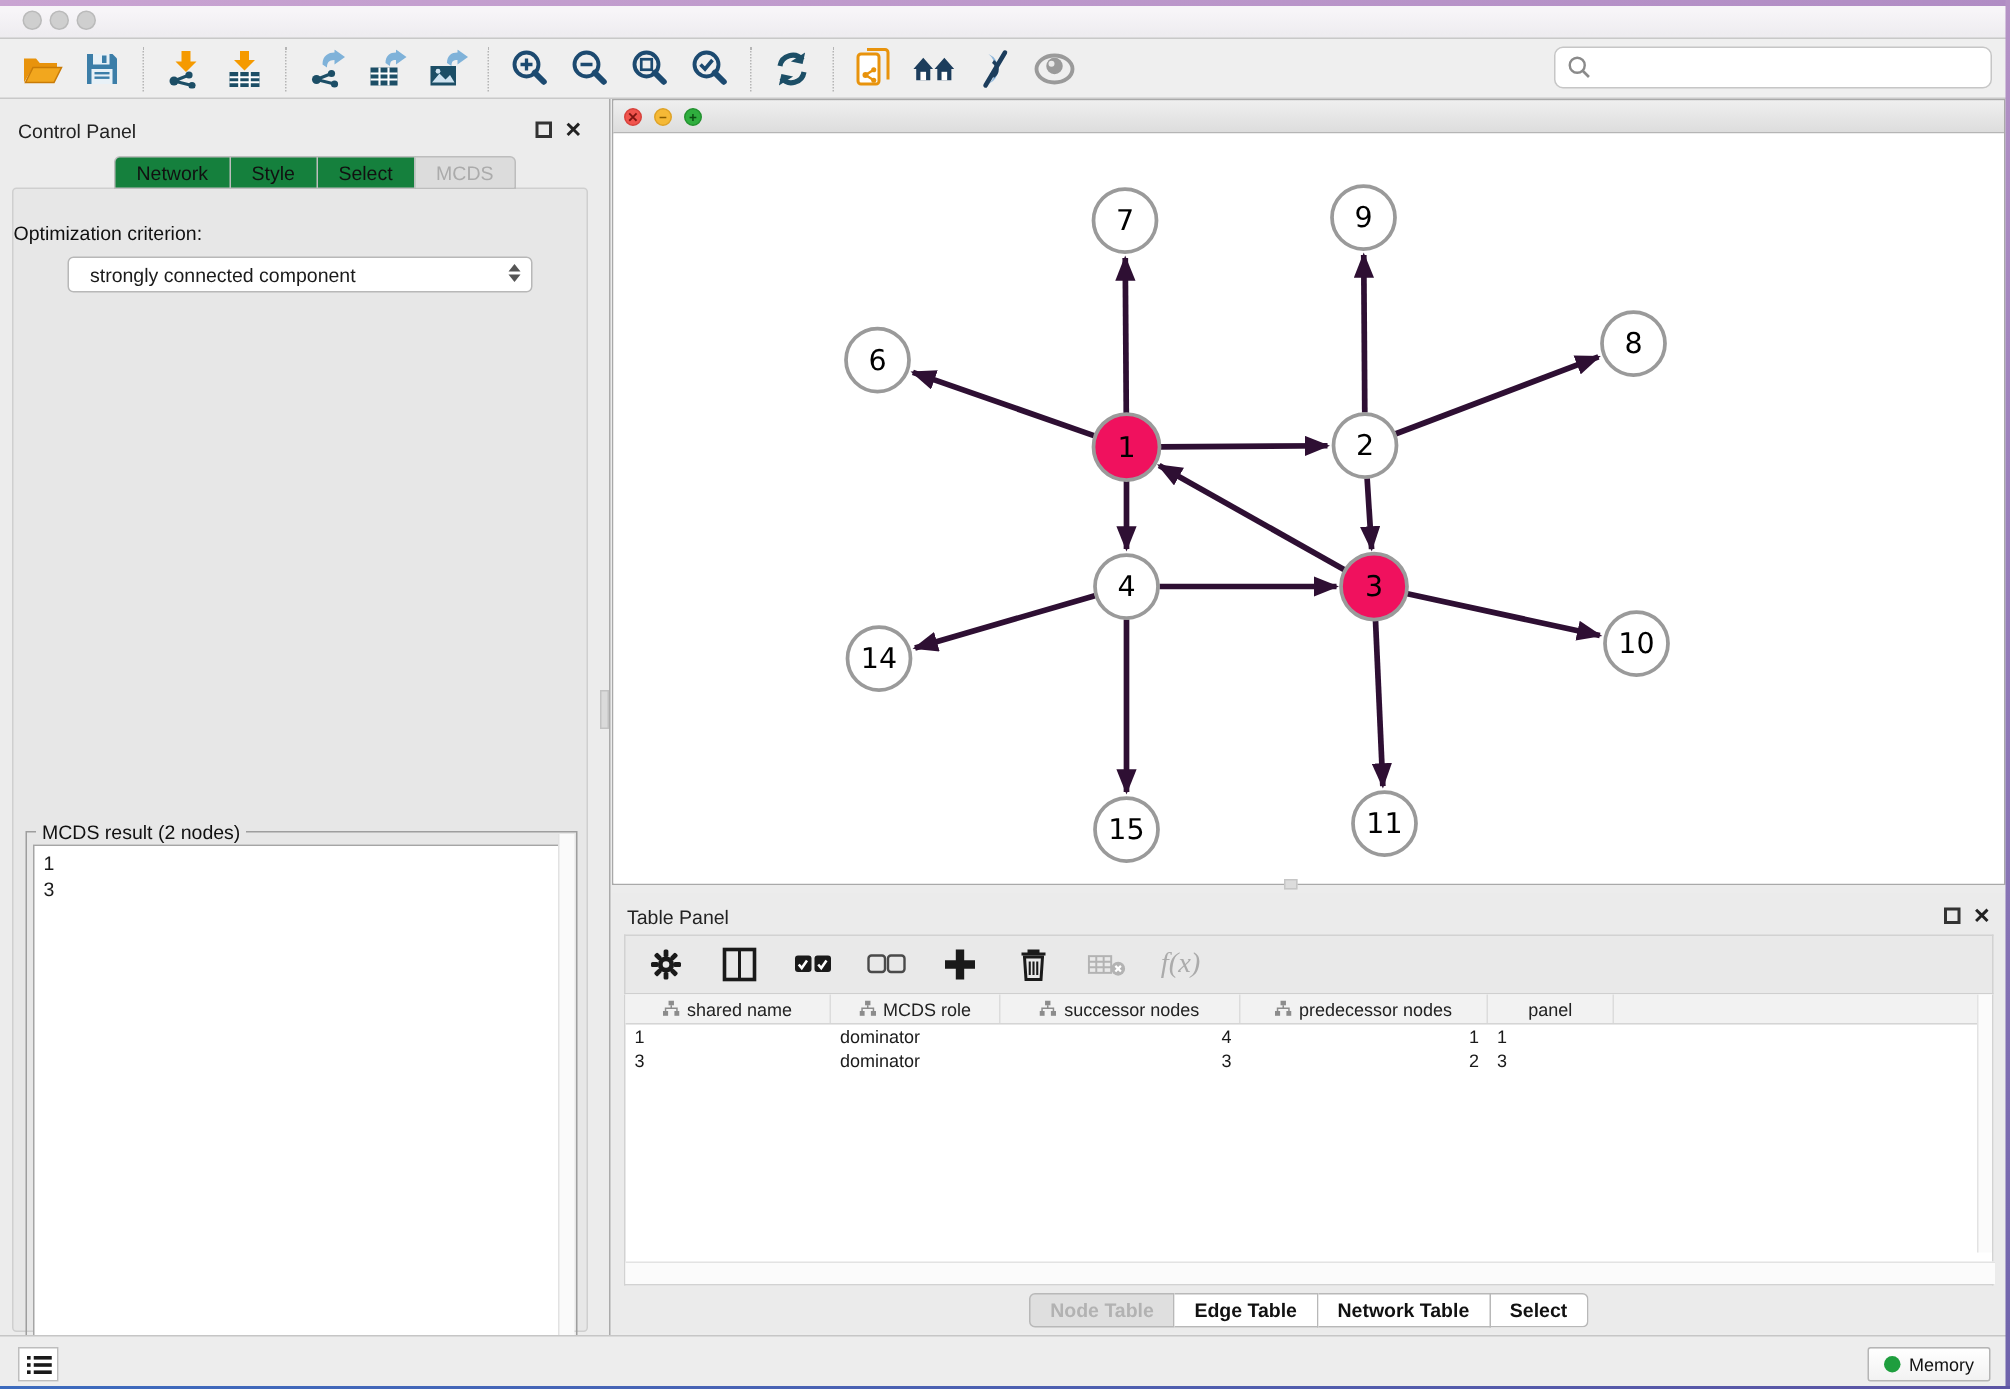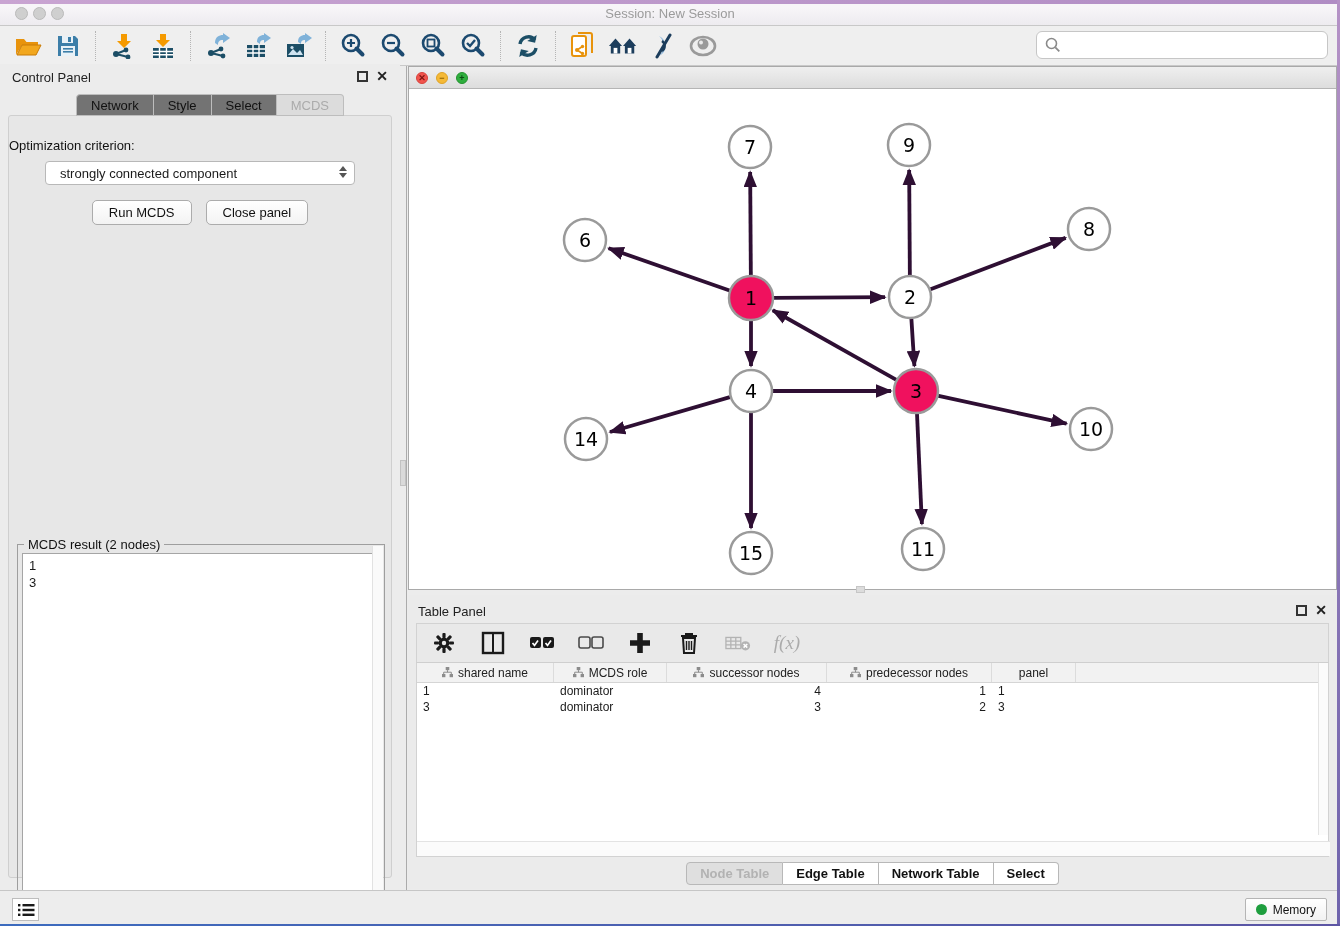--- a/index.html
+++ b/index.html
@@ -29,29 +29,29 @@
     background:#EFEFEF; border-bottom:1px solid #C9C9C9;
     display:flex; align-items:center; padding-left:8px; }
   .tb-icon { width:30px; height:30px; display:flex; align-items:center; justify-content:center; margin:0 5px; }
   .tb-div { width:1px; height:30px; margin:0 7px; border-left:1px dotted #B5B5B5; }
   .searchbox { position:absolute; right:12px; top:5px; width:292px; height:28px;
     background:#fff; border:1px solid #C6C6C6; border-radius:6px; display:flex; align-items:center; }
   .searchbox svg { margin-left:8px; }
   .searchbox input { border:none; outline:none; flex:1; height:22px; font-size:13px; background:transparent; padding:0 8px 0 6px;}
 
   
-  .control-panel { position:absolute; left:0; top:64px; width:400px; height:824px; background:#ECECEC; }
+  .control-panel { position:absolute; left:0; top:74px; width:400px; height:824px; background:#ECECEC; }
   .cp-header { position:absolute; left:0; top:0; width:100%; height:26px; }
   .cp-title { position:absolute; left:12px; top:6px; font-size:13px; color:#222; }
   .panel-float { position:absolute; top:7px; width:11px; height:11px; border:2px solid #333; }
   .panel-close { position:absolute; top:4px; font-size:14px; font-weight:bold; color:#222; line-height:16px;}
   .cp-header .panel-float{ right:32px; } .cp-header .panel-close{ right:12px; }
 
   .cp-tabs { position:absolute; left:76px; top:30px; height:22px; display:flex; z-index:2;}
-  .cp-tab { padding:3px 14px; font-size:13px; background:#737373; border:1px solid #BDBDBD; border-left:none;
+  .cp-tab { padding:3px 14px; font-size:13px; background:#15803d; border:1px solid #BDBDBD; border-left:none;
     color:#111; }
   .cp-tab:first-child { border-left:1px solid #BDBDBD; border-top-left-radius:4px; }
   .cp-tab:last-child { border-top-right-radius:4px; }
   .cp-tab.active { background:#DCDCDC; color:#ABABAB; }
 
   .cp-body { position:absolute; left:8px; top:51px; width:384px; height:763px;
     background:#E7E7E7; border:1px solid #CFCFCF; border-radius:3px; }
   .opt-label { position:absolute; top:22px; width:100%; font-size:13px; color:#111; }
   .criterion { position:absolute; left:36px; top:45px; width:310px; height:24px; background:#fff;
     border:1px solid #B8B8B8; border-radius:4px; display:flex; align-items:center; font-size:13px; padding-left:14px;}
@@ -126,21 +126,20 @@
 <body>
 
 <div class="edge-top"></div>
 <div class="edge-right"></div>
 <div class="edge-bottom"></div>
 
 <div class="titlebar">
   <div class="traffic t1"></div>
   <div class="traffic t2"></div>
   <div class="traffic t3"></div>
-  <div class="title">Session: New Session</div>
 </div>
 
 <div class="toolbar">
   <div class="tb-icon">
     <svg width="28" height="24" viewBox="0 0 28 24">
       <path d="M2 21 V5 h8 l2.5 3 H24 v3 H8 Z" fill="#E8930C"></path>
       <path d="M3 21 L8 11 h19 l-5 10 Z" fill="#F2A71E" stroke="#C97B06" stroke-width="1"></path>
     </svg>
   </div>
   <div class="tb-icon">
@@ -296,24 +295,20 @@
     <div class="cp-tab active">MCDS</div>
   </div>
   <div class="cp-body">
     <div class="opt-label">Optimization criterion:</div>
     <div class="criterion">
       <span>strongly connected component</span>
       <span class="spinners">
         <span class="spin-up"></span>
           <span class="spin-dn"></span>
       </span>
-    </div>
-    <div class="cp-buttons">
-      <button class="btn">Run MCDS</button>
-      <button class="btn">Close panel</button>
     </div>
     <div class="result-box">
       <div class="result-title">MCDS result (2 nodes)</div>
       <div class="result-area">1
 3</div>
       <div class="result-scroll"></div>
     </div>
   </div>
 </div>
 

